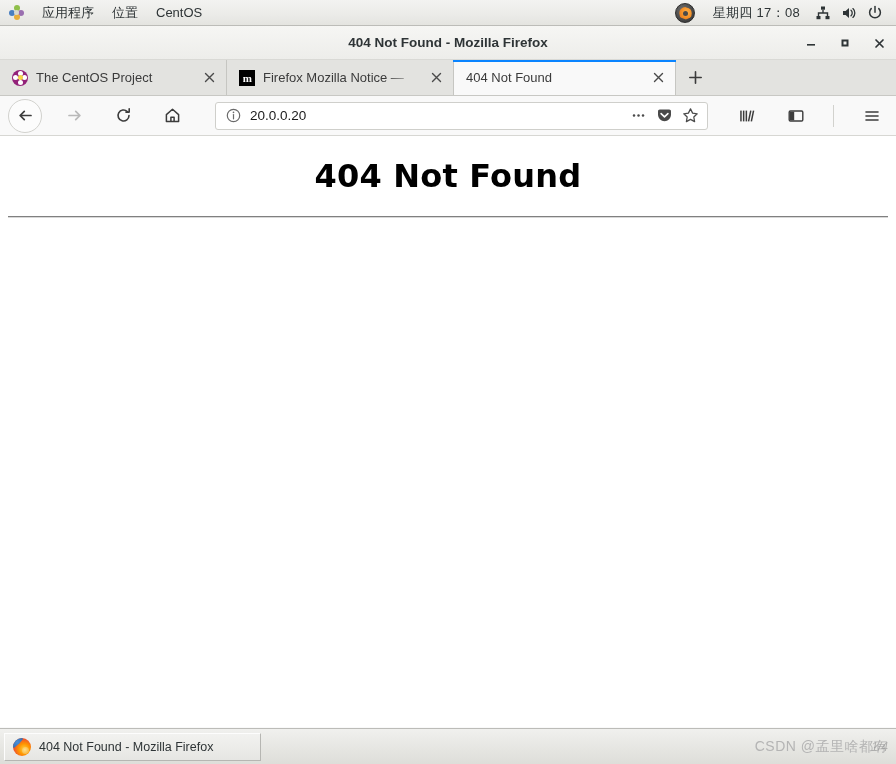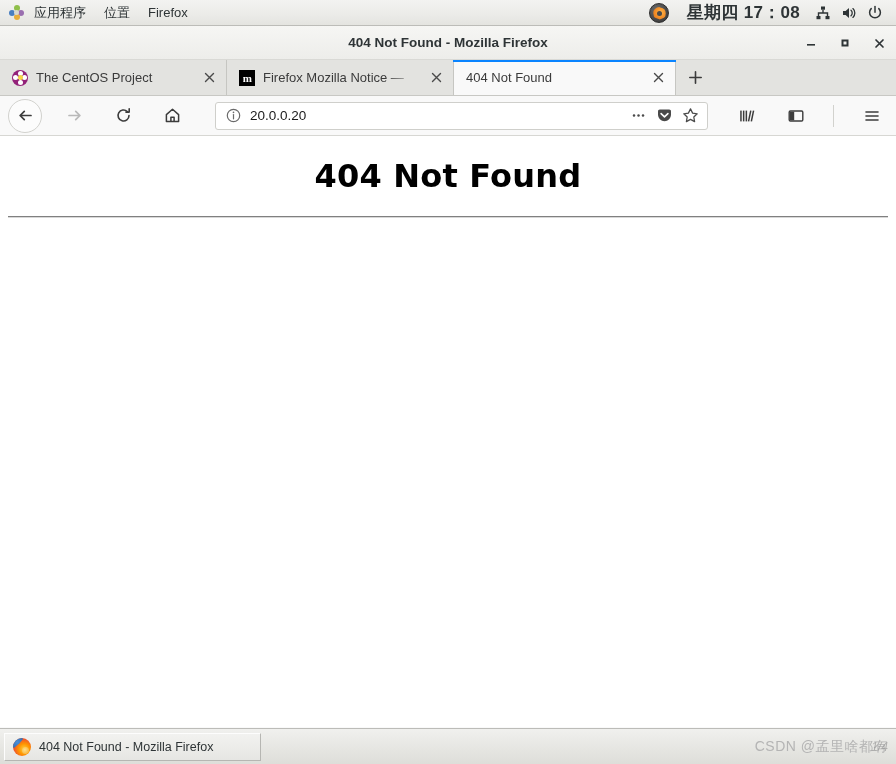--- a/index.html
+++ b/index.html
@@ -27,21 +27,21 @@
     box-sizing: border-box;
   }
   .panel-left {
     display: flex;
     align-items: center;
     height: 26px;
   }
   .panel-menu {
     display: flex;
     align-items: center;
-    gap: 10px;
+    gap: 18px;
     padding: 0 9px;
     height: 26px;
     font-size: 13px;
     color: #2e3436;
     cursor: default;
   }
   .panel-menu-label { line-height: 26px; }
   .apps-icon {
     display: inline-block;
     width: 15px; height: 15px;
@@ -90,27 +90,26 @@
   }
   .tray-ff::after {
     content: "";
     position: absolute;
     left: 7px; top: 7px;
     width: 5px; height: 5px;
     border-radius: 50%;
     background: #4a4a4a;
   }
   .tray-clock {
-    font-size: 17px;
+    font-size: 13px;
     color: #2e3436;
     padding: 0 10px;
     line-height: 26px;
     letter-spacing: 0.3px;
     cursor: default;
-    font-weight: bold;
   }
   .tray-icon {
     width: 26px; height: 26px;
     display: flex;
     align-items: center;
     justify-content: center;
     cursor: default;
   }
   .tray-icon svg { display: block; }
 
@@ -469,21 +468,21 @@
           <i></i>
       </span>
       <span class="panel-menu-label">应用程序</span>
     </div>
 
     <div class="panel-menu">
       <span class="panel-menu-label">位置</span>
     </div>
 
     <div class="panel-menu">
-      <span class="panel-menu-label">Firefox</span>
+      <span class="panel-menu-label">CentOS</span>
     </div>
   </div>
 
   <div class="panel-right">
     <span class="tray-ff"></span>
 
     <span class="tray-clock">星期四 17：08</span>
 
     <span class="tray-icon">
       <svg width="16" height="16" viewBox="0 0 16 16" fill="none" stroke="#2e3436" stroke-width="1.4">

